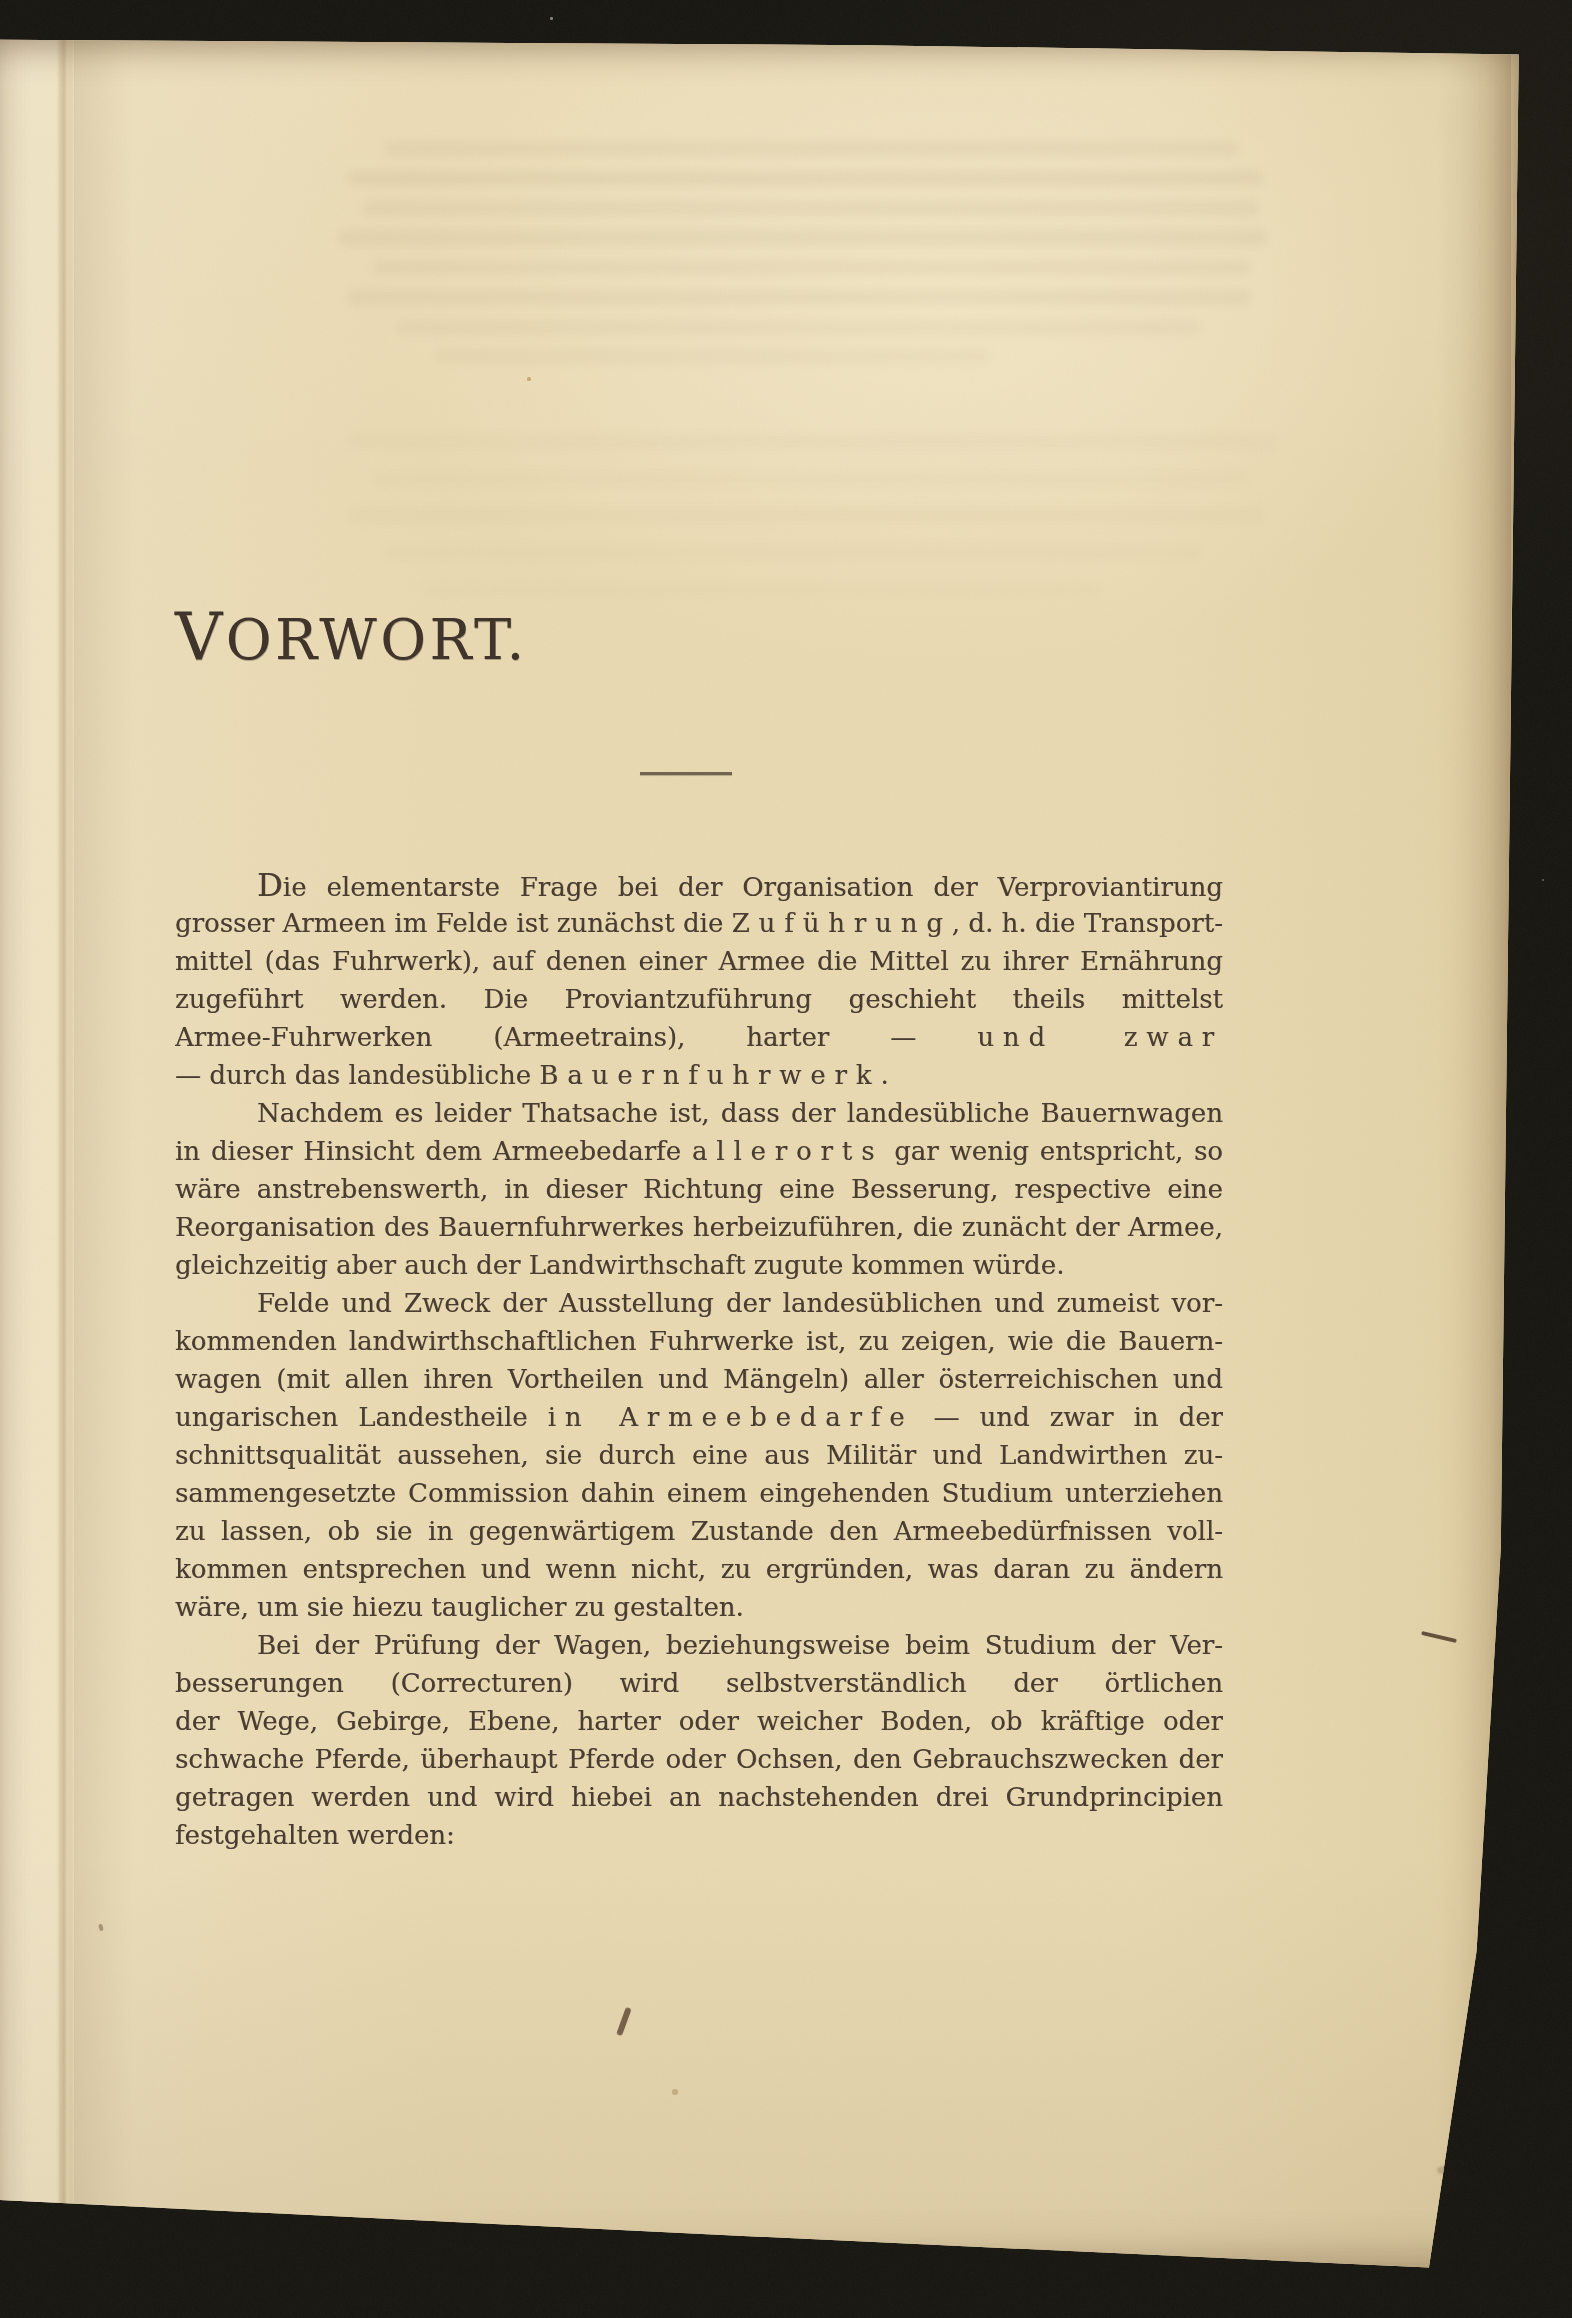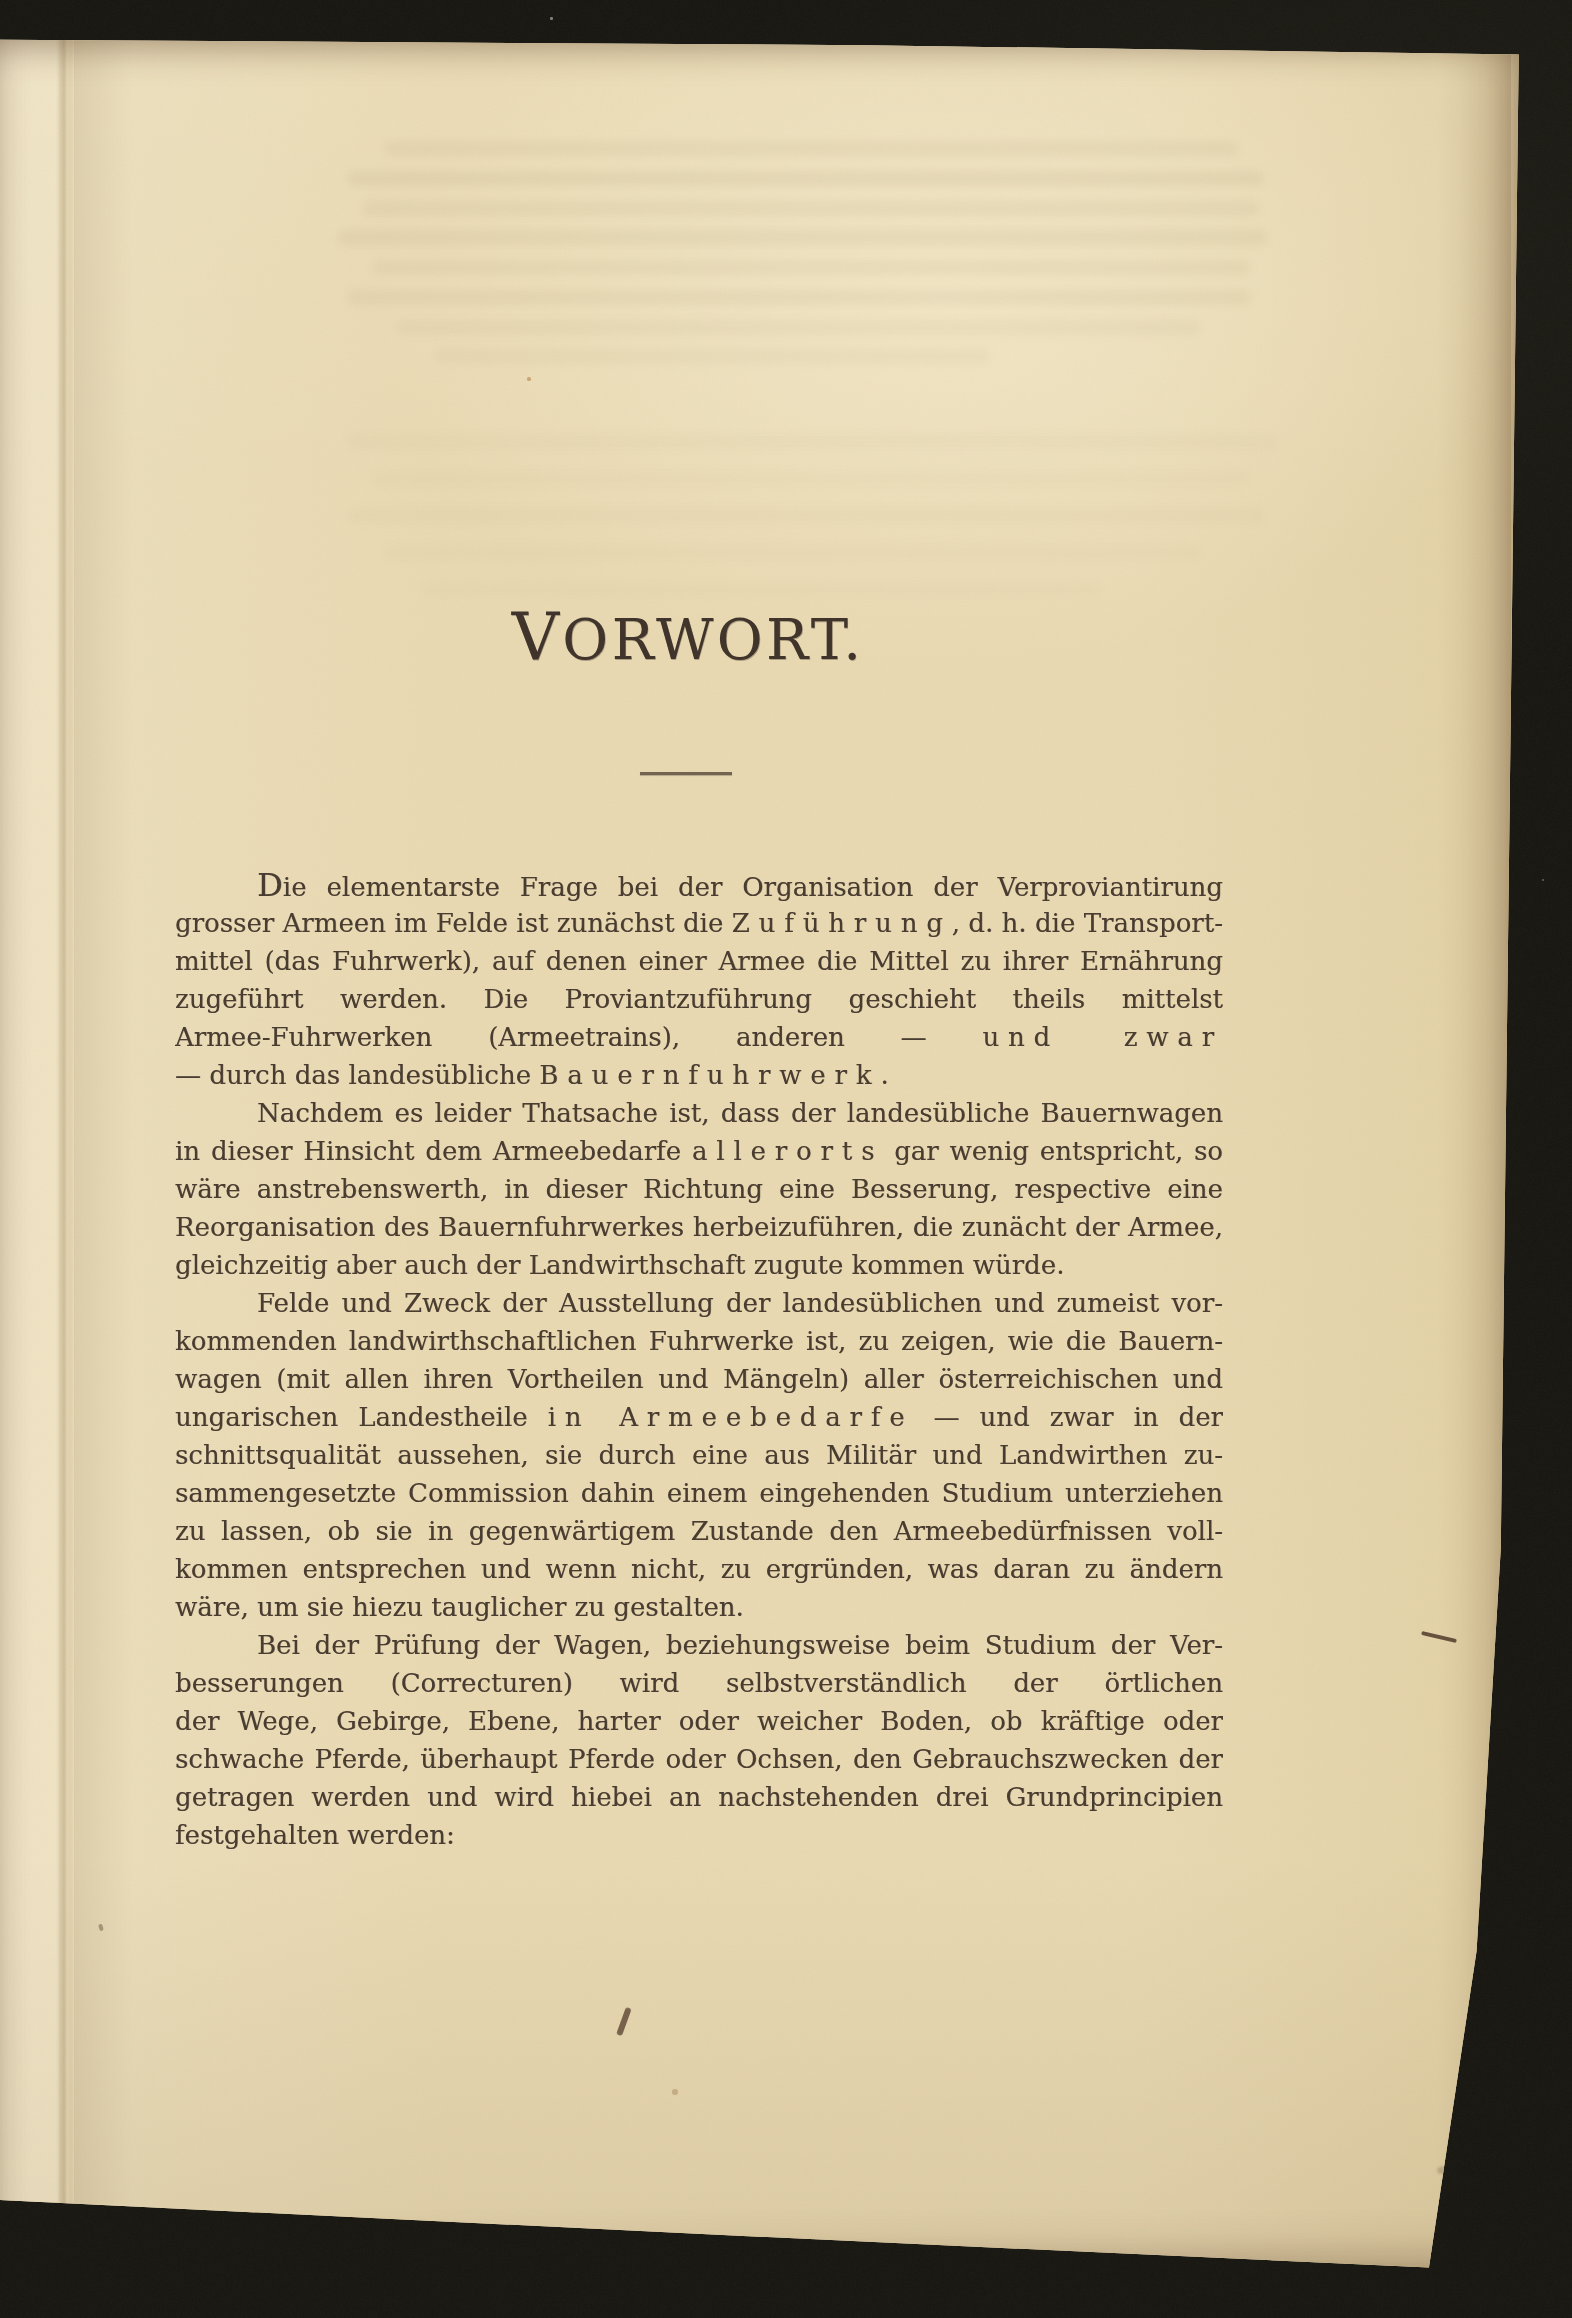--- a/index.html
+++ b/index.html
@@ -42,22 +42,22 @@
     background:linear-gradient(90deg, rgba(118,92,56,.12), rgba(118,92,56,0));}
   .edge-soft-right{position:absolute;left:1437px;top:50px;width:74px;height:2205px;
     background:linear-gradient(90deg, rgba(108,78,42,0), rgba(108,78,42,.17));}
 
   
   .ghost{position:absolute;left:0;top:0;pointer-events:none;}
   .ghost i{position:absolute;display:block;height:15px;border-radius:7.4px;
     background:#a3916e;filter:blur(4.3px);}
 
   
-  .title{position:absolute;left:164px;top:598px;width:1048px;margin:0;
-    text-align:center;font-weight:normal;
+  .title{position:absolute;left:175px;top:598px;width:1048px;margin:0;
+    font-weight:normal;
     font-size:56px;letter-spacing:.06em;color:#3d3128;
     text-shadow:0.6px 0.6px 0.6px rgba(61,49,40,.35);}
   .title .lead-cap{font-size:1.17em;}
 
   .rule{position:absolute;left:640px;top:772px;width:92px;height:2.5px;
     background:rgba(78,64,50,.78);box-shadow:0 0.6px 0.6px rgba(78,64,50,.3);}
 
   
   .text-block{position:absolute;left:175px;top:866px;width:1048px;
     font-size:26px;line-height:38px;color:#46392d;
@@ -118,21 +118,21 @@
 
   <h1 class="title"><span class="lead-cap">V</span><span>ORWORT.</span></h1>
 
   <div class="rule"></div>
 
   <div class="text-block" id="text-block">
       <div class="line ind"><span class="lead">D</span><span>ie elementarste Frage bei der Organisation der Verproviantirung</span></div>
       <div class="line"><span>grosser Armeen im Felde ist zunächst die </span><span class="sp">Zuführung</span><span>, d. h. die Transport-</span></div>
       <div class="line"><span>mittel (das Fuhrwerk), auf denen einer Armee die Mittel zu ihrer Ernährung</span></div>
       <div class="line"><span>zugeführt werden. Die Proviantzuführung geschieht theils mittelst vorhandenen</span></div>
-      <div class="line"><span>Armee-Fuhrwerken (Armeetrains), anderen — </span><span class="sp">und zwar grösstentheils</span></div>
+      <div class="line"><span>Armee-Fuhrwerken (Armeetrains), harter — </span><span class="sp">und zwar grösstentheils</span></div>
       <div class="line end"><span>— durch das landesübliche </span><span class="sp">Bauernfuhrwerk</span><span>.</span></div>
       <div class="line ind"><span>Nachdem es leider Thatsache ist, dass der landesübliche Bauernwagen</span></div>
       <div class="line"><span>in dieser Hinsicht dem Armeebedarfe </span><span class="sp">allerorts</span><span> gar wenig entspricht, so</span></div>
       <div class="line"><span>wäre anstrebenswerth, in dieser Richtung eine Besserung, respective eine</span></div>
       <div class="line"><span>Reorganisation des Bauernfuhrwerkes herbeizuführen, die zunächt der Armee,</span></div>
       <div class="line end"><span>gleichzeitig aber auch der Landwirthschaft zugute kommen würde.</span></div>
       <div class="line ind"><span>Felde und Zweck der Ausstellung der landesüblichen und zumeist vor-</span></div>
       <div class="line"><span>kommenden landwirthschaftlichen Fuhrwerke ist, zu zeigen, wie die Bauern-</span></div>
       <div class="line"><span>wagen (mit allen ihren Vortheilen und Mängeln) aller österreichischen und</span></div>
       <div class="line"><span>ungarischen Landestheile </span><span class="sp">in Armeebedarfe</span><span> — und zwar in der Durch-</span></div>

